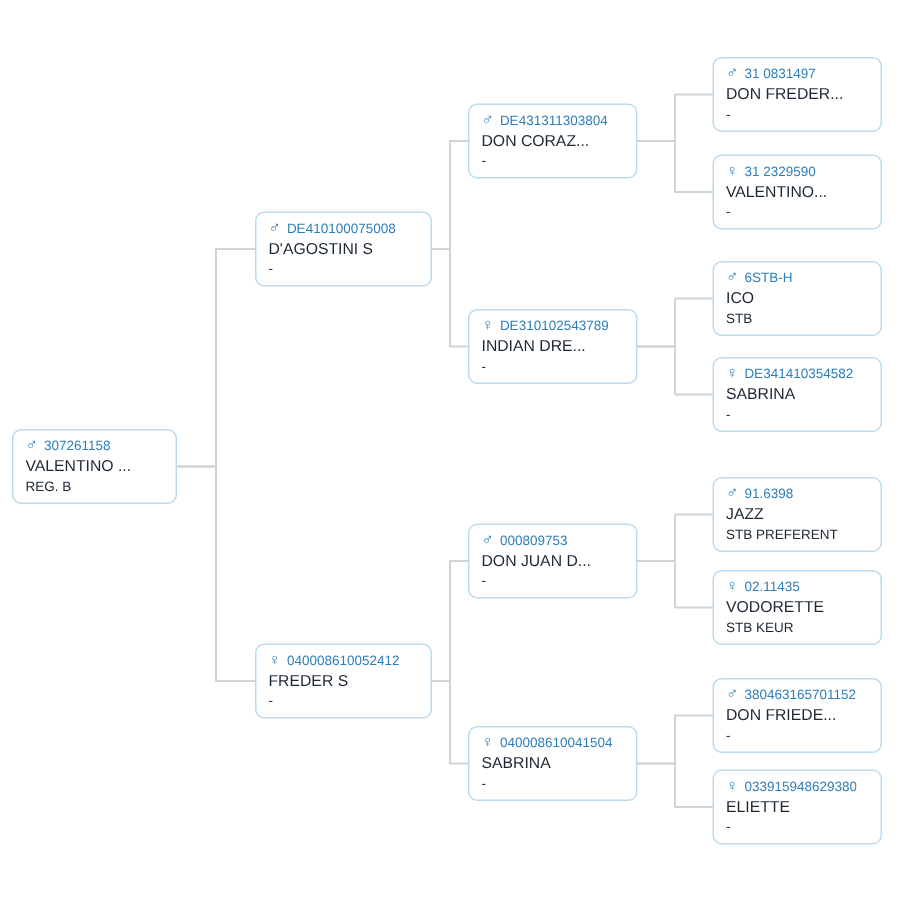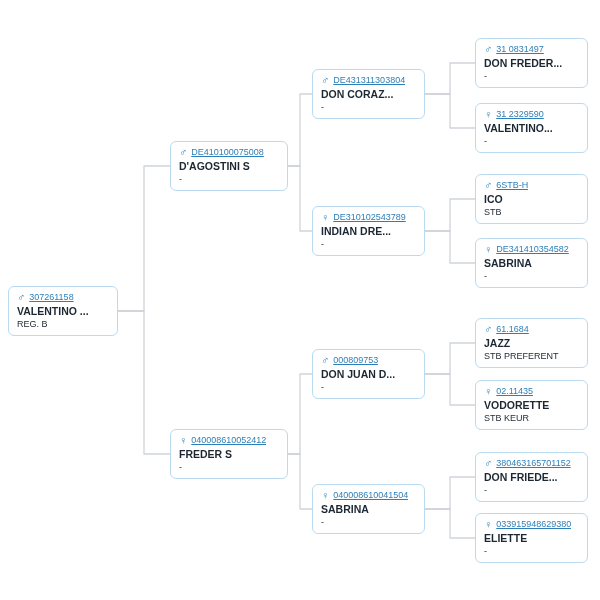--- a/index.html
+++ b/index.html
@@ -12,22 +12,22 @@
     height:50px;
     background:#ffffff;
     border:1px solid var(--border,#badbef);
     border-radius:6px;
     padding:5px 8px 4px 8px;
     overflow:hidden;
     cursor:pointer;
   }
   .row1{display:flex;align-items:center;gap:4px;line-height:1.1;}
   .sex{color:var(--accent,#2e7fb8);font-size:11px;line-height:1;}
-  .id{color:var(--accent,#2e7fb8);font-size:9px;white-space:nowrap;overflow:hidden;text-overflow:ellipsis;text-decoration:underline;}
-  .name{font-weight:bold;font-size:10.5px;color:var(--name,#1c2733);margin-top:2px;white-space:nowrap;overflow:hidden;}
+  .id{color:var(--accent,#2e7fb8);font-size:9px;white-space:nowrap;overflow:hidden;text-overflow:ellipsis;}
+  .name{font-weight:normal;font-size:10.5px;color:var(--name,#1c2733);margin-top:2px;white-space:nowrap;overflow:hidden;}
   .sub{font-size:9px;color:var(--name,#2b3642);margin-top:2px;white-space:nowrap;overflow:hidden;}
 </style>
 </head>
 <body>
 
 <div class="stage">
 
   <svg class="connectors" width="600" height="600" fill="none" stroke="#cfd4d9" stroke-width="1.3" stroke-linejoin="round" stroke-linecap="round">
     <path d="M118 311 H144 V166 H170"></path>
     <path d="M118 311 H144 V454 H170"></path>
@@ -140,21 +140,21 @@
         <span class="sex">♀</span>
         <span class="id">DE341410354582</span>
       </div>
     <div class="name">SABRINA</div>
     <div class="sub">-</div>
   </div>
 
   <div class="card" style="left:475px;top:318px;width:113px">
     <div class="row1">
         <span class="sex">♂</span>
-        <span class="id">61.1684</span>
+        <span class="id">91.6398</span>
       </div>
     <div class="name">JAZZ</div>
     <div class="sub">STB PREFERENT</div>
   </div>
 
   <div class="card" style="left:475px;top:380px;width:113px">
     <div class="row1">
         <span class="sex">♀</span>
         <span class="id">02.11435</span>
       </div>

